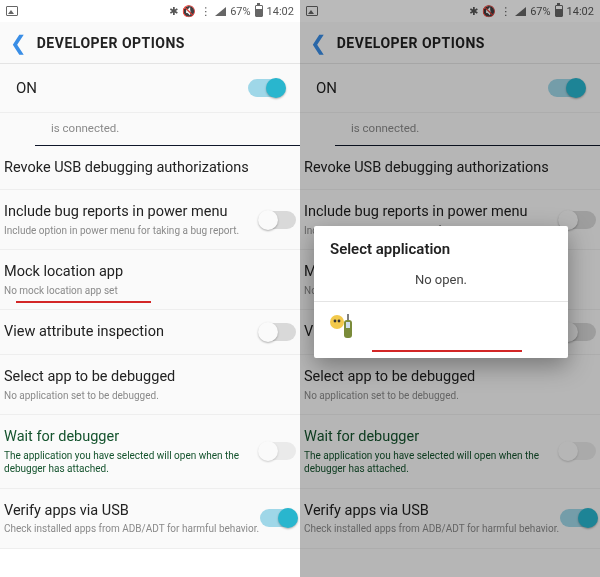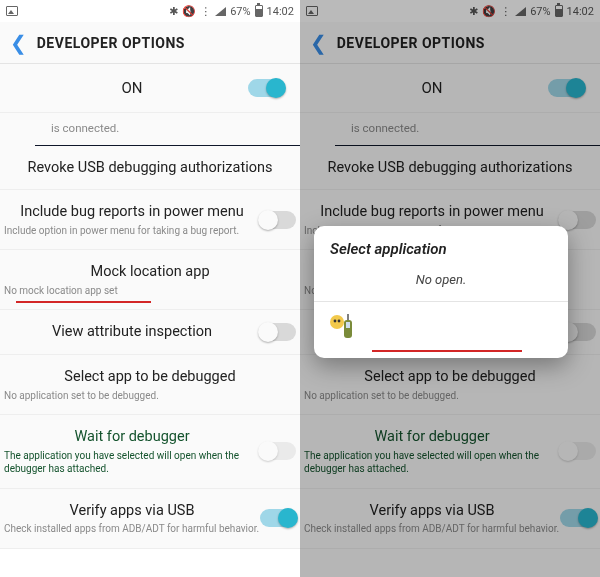--- a/index.html
+++ b/index.html
@@ -9,35 +9,35 @@
   .dim-overlay { position: absolute; inset: 0; background: rgba(0,0,0,0.27); z-index: 5; pointer-events: none; }
   .statusbar { height: 22px; background: #fff; display: flex; justify-content: space-between; align-items: center; padding: 0 6px; font-size: 11px; color: #555; }
   .statusbar .left, .statusbar .right-icons { display: flex; align-items: center; gap: 4px; }
   .appbar { height: 42px; display: flex; align-items: center; padding: 0 10px; background: #fafafa; border-bottom: 1px solid #e4e4e4; }
   .appbar .back-ic { color: #3a8ee6; font-size: 20px; margin-right: 10px; line-height: 1; }
   .appbar .title { font-size: 14px; font-weight: 700; color: #222; letter-spacing: 0.5px; }
   .list { background: #fafafa; }
   .row { padding: 12px 4px; border-bottom: 1px solid #eee; display: flex; align-items: center; justify-content: space-between; position: relative; }
   .row.disabled .primary, .row.disabled .secondary { color: #14532d; }
   .row .txt { flex: 1; display: flex; flex-direction: column; }
-  .primary { font-size: 14.5px; color: #222; line-height: 1.35; text-align: center; }
+  .primary { font-size: 14.5px; color: #222; line-height: 1.35; }
   .secondary { font-size: 10px; color: #8a8a8a; line-height: 1.35; margin-top: 2px; }
   .on-row { padding: 14px 16px; }
   .on-row .primary { font-size: 15px; }
   .toggle { width: 36px; height: 18px; border-radius: 10px; position: relative; flex-shrink: 0; }
   .toggle .knob { position: absolute; width: 20px; height: 20px; border-radius: 50%; top: -1px; box-shadow: 0 1px 2px rgba(0,0,0,0.3); }
   .toggle.on { background: #9fd7e8; }
   .toggle.on .knob { right: -2px; background: #29b6ce; }
   .toggle.off { background: #d9d9d9; }
   .toggle.off .knob { left: -2px; background: #fafafa; }
   .toggle.off.disabled { background: #e0e0e0; opacity: .6; }
   .redline { position: absolute; left: 16px; height: 2.5px; background: #d32626; bottom: 6px; }
   .connected-row { border-bottom: 1px solid #0f172a; padding: 4px 16px 8px; margin-left: 35px; }
   .connected-row .secondary { font-size: 11.5px; color: #8a8a8a; }
-  .dialog { position: absolute; left: 14px; right: 32px; top: 226px; background: #fff; border-radius: 10px; box-shadow: 0 8px 24px rgba(0,0,0,0.35); z-index: 10; font-style: italic; }
+  .dialog { position: absolute; left: 14px; right: 32px; top: 226px; background: #fff; border-radius: 2px; box-shadow: 0 8px 24px rgba(0,0,0,0.35); z-index: 10; }
   .dialog-title { font-size: 15px; font-weight: 600; color: #222; padding: 14px 16px 10px; }
   .dialog-none { font-size: 13px; color: #444; text-align: center; padding: 4px 0 14px; }
   .dialog-sep { height: 1px; background: #e4e4e4; margin: 0; }
   .dialog-item { display: flex; align-items: center; padding: 10px 14px 14px; position: relative; }
   .dialog-item .icon-wrap { width: 32px; height: 32px; margin-right: 12px; display:flex; align-items:center; justify-content:center; }
   .dialog-item .app-name { font-size: 14px; color: #222; }
   .dialog-item .app-pkg { font-size: 11.5px; color: #888; }
   .dialog-item .redline2 { position: absolute; bottom: 6px; left: 58px; width: 150px; height: 2.5px; background: #d32626; }
   
   .pic-ic { width:12px; height:10px; border:1.2px solid #666; border-radius:1px; position:relative; }

